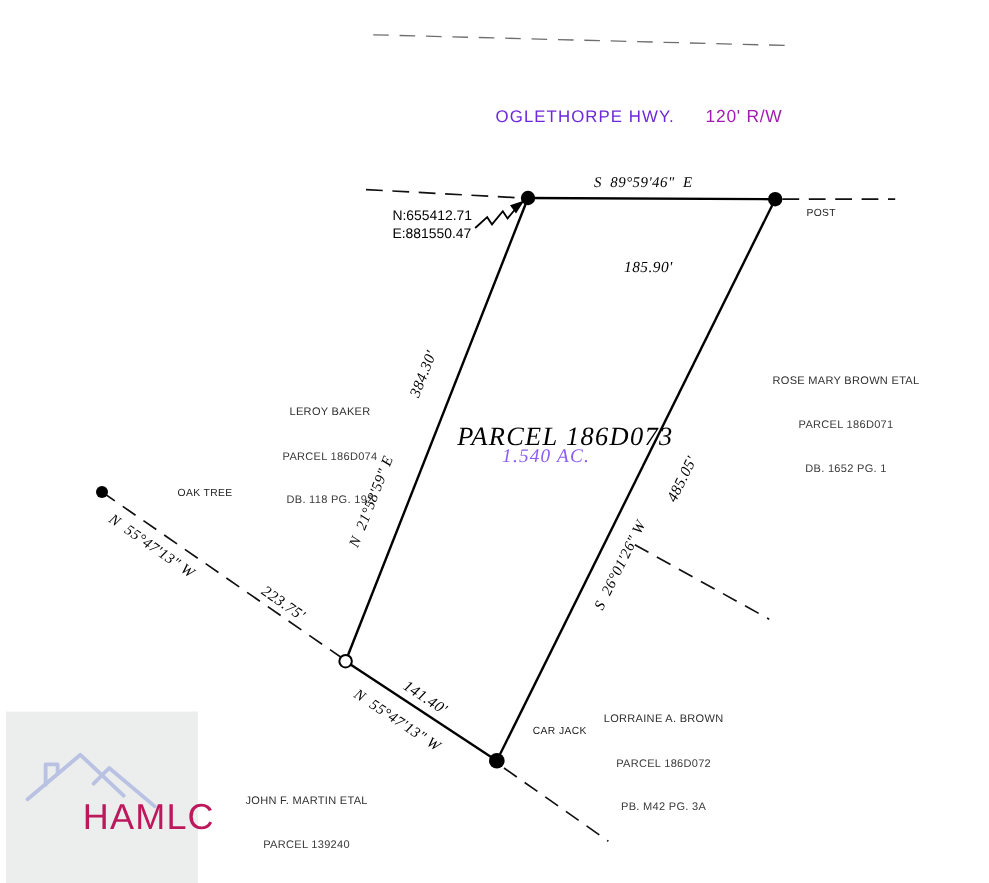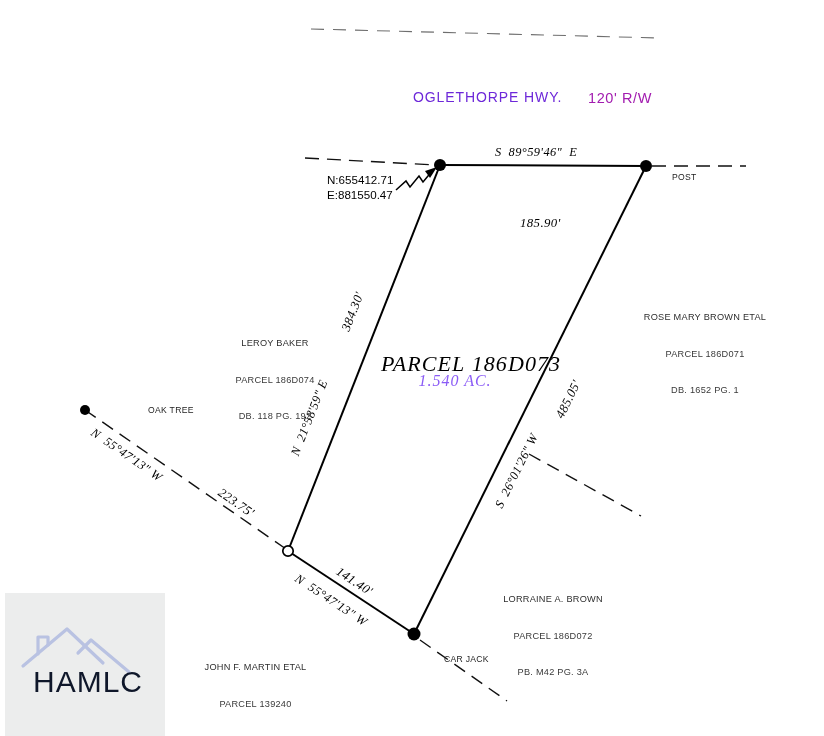--- a/index.html
+++ b/index.html
@@ -119,22 +119,23 @@
   }
   .wm-text {
     position: absolute;
     left: 0;
     top: 72px;
     width: 166px;
     text-align: center;
     font-family: "Liberation Sans", sans-serif;
     font-size: 30px;
     font-weight: 400;
-    color: #0f172a;
+    color: #be185d;
     letter-spacing: 1px;
+    padding-left: 36px;
   }
 </style>
 </head>
 <body>
 
 <div id="plat">
 
   <svg viewBox="0 0 824 736">
 
     <path d="M 311 29 L 660 38" fill="none" stroke="#555" stroke-width="1.1" stroke-dasharray="13 9" opacity="0.85"></path>
@@ -172,21 +173,21 @@
   <div class="lbl road-rw" style="left:588px; top:90px;">120' R/W</div>
 
   <div class="lbl bearing" style="left:495px; top:145px;">S  89°59'46"  E</div>
   <div class="lbl dist" style="left:520px; top:168px;margin-top:48px;">185.90'</div>
 
   <div class="lbl coord" style="left:327px; top:173px;">N:655412.71</div>
   <div class="lbl coord" style="left:327px; top:188px;text-align:right;">E:881550.47</div>
 
   <div class="lbl pt-label" style="left:652px; top:172px;">POST</div>
 
-  <div class="lbl pt-label" style="left:424px; top:654px;">CAR JACK</div>
+  <div class="lbl pt-label" style="left:424px; top:604px;">CAR JACK</div>
 
   <div class="lbl pt-label" style="left:91px; top:405px;margin-left:37px;">OAK TREE</div>
 
   <div class="lbl bearing" style="left:295px; top:448px; transform: rotate(-68.5deg);">N  21°58'59" E</div>
   <div class="lbl dist" style="left:346px; top:323px; transform: rotate(-68.5deg);">384.30'</div>
 
   <div class="lbl bearing" style="left:499px; top:500px; transform: rotate(-63.6deg);">S  26°01'26" W</div>
   <div class="lbl dist" style="left:560px; top:410px; transform: rotate(-63.6deg);">485.05'</div>
 
   <div class="lbl bearing" style="left:296px; top:570px; transform: rotate(33.4deg);">N  55°47'13" W</div>

